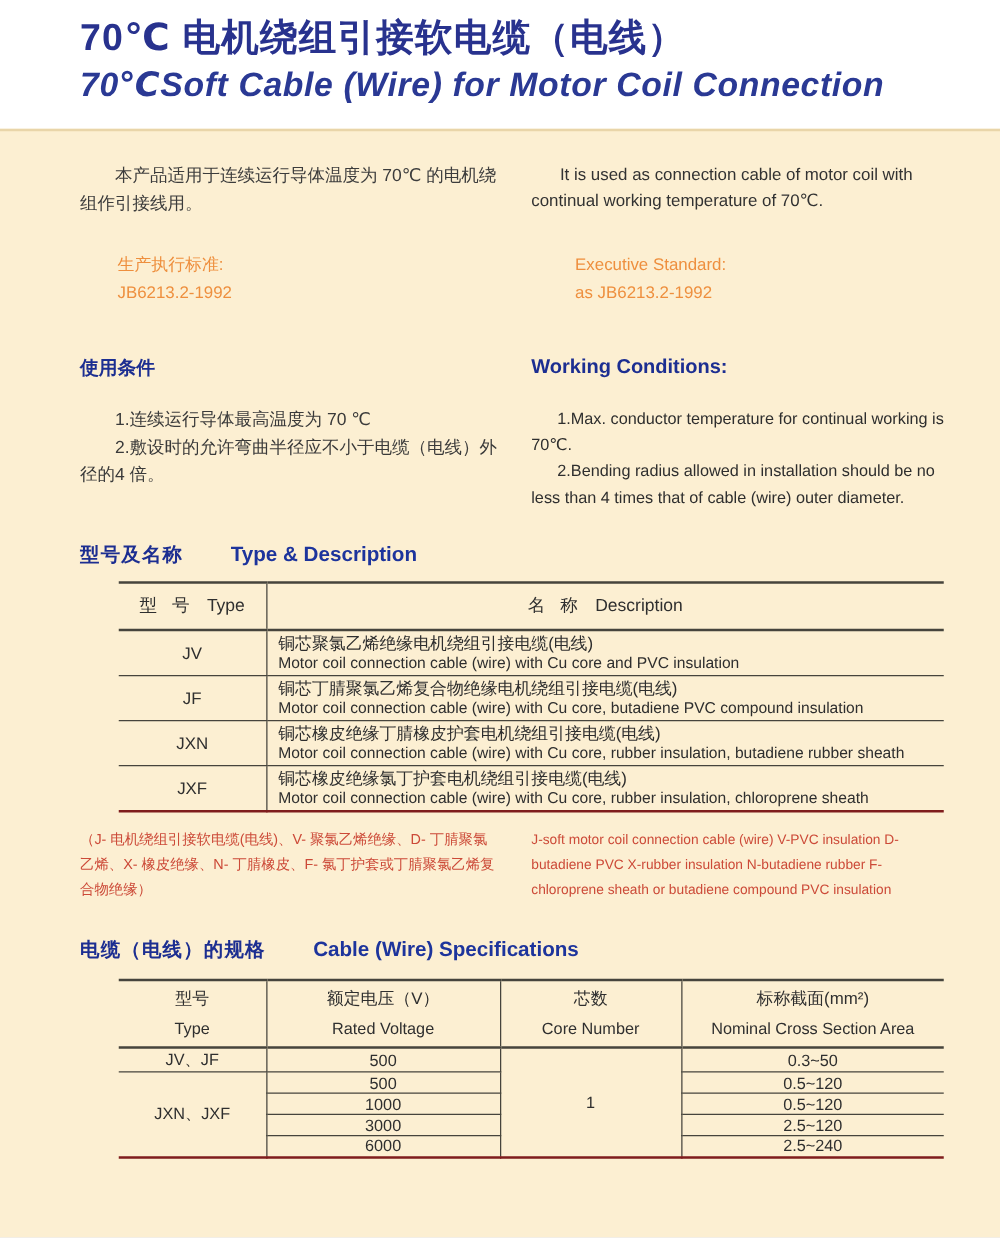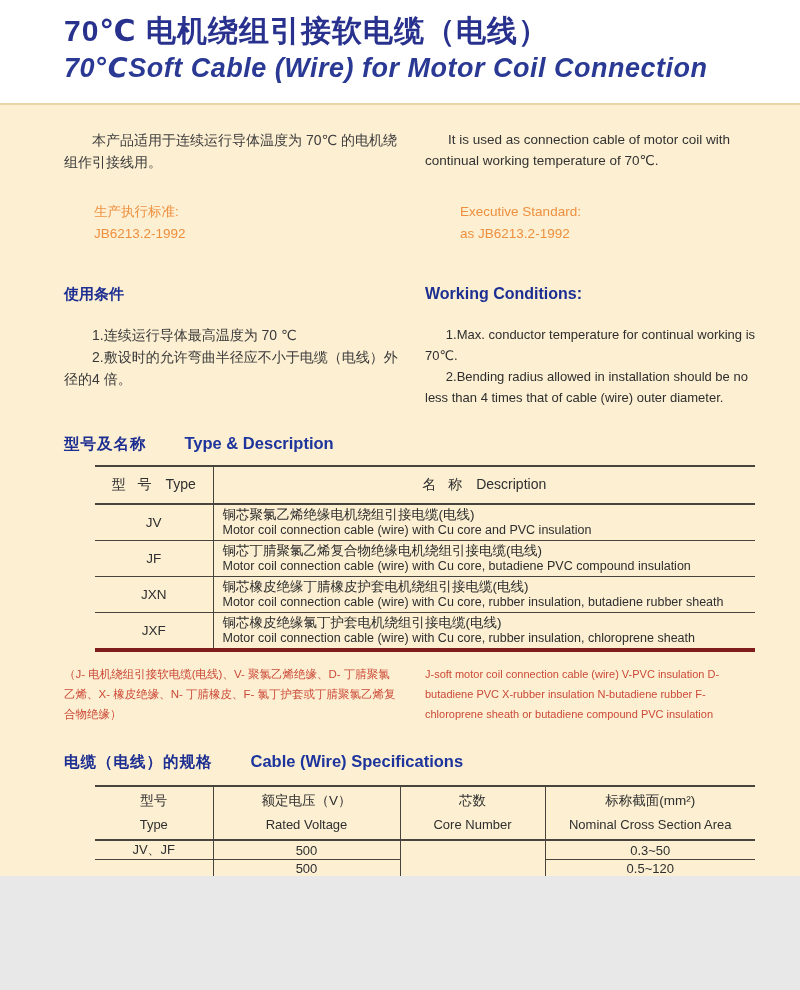--- a/index.html
+++ b/index.html
@@ -1,18 +1,18 @@
 <!DOCTYPE html>
 <html><head>
 <meta charset="utf-8">
 <style>
   * { margin:0; padding:0; box-sizing:border-box; }
   html,body { background:#e8e8e8; }
   .page {
-    width:800px; height:876px; margin:0 auto; overflow:hidden;
+    width:800px; height:990px; margin:0 auto; overflow:hidden;
     background:#ffffff;
     font-family:"Liberation Sans","DejaVu Sans",sans-serif;
     color:#3a3a3a;
   }
   
   .masthead { height:103px; background:#ffffff; padding:13px 0 0 64px; }
   .title-cn {
     font-size:30px; font-weight:bold; color:#28328e; letter-spacing:1px;
     line-height:36px;
   }
@@ -50,21 +50,21 @@
   .sh2 { margin-top:28px; }
   .section-head .cn { font-size:15.5px; font-weight:bold; color:#1c2e91; letter-spacing:1px; }
   .section-head .en { font-size:16.5px; font-weight:bold; color:#1d349c; }
 
   
   table { border-collapse:collapse; width:660px; margin:0 0 0 95px; table-layout:fixed; }
   td { border:1px solid #46443c; vertical-align:middle; }
   td:first-child { border-left:0; }
   td:last-child { border-right:0; }
   thead td { border-top:2px solid #46443c; border-bottom:2px solid #46443c; }
-  table { border-bottom:4px solid #7f1d1d; border-left:0; border-right:0; }
+  table { border-bottom:2px solid #7f1d1d; border-left:0; border-right:0; }
 
   .t1 { margin-top:10px; }
   .t1 col.c-type { width:118px; }
   .t1 col.c-desc { width:542px; }
   .t1 thead td { height:38px; text-align:center; font-size:14px; color:#2f2f2f; }
   .t1 thead .hdr-cn { letter-spacing:4px; margin-right:10px; }
   .t1 tbody td { height:33px; }
   .t1 .cell-type { text-align:center; font-size:13.5px; color:#2f2f2f; }
   .t1 .cell-desc { padding:2px 6px 2px 9px; }
   .t1 .desc-cn { font-size:13.5px; line-height:16px; color:#2e2e2e; }

